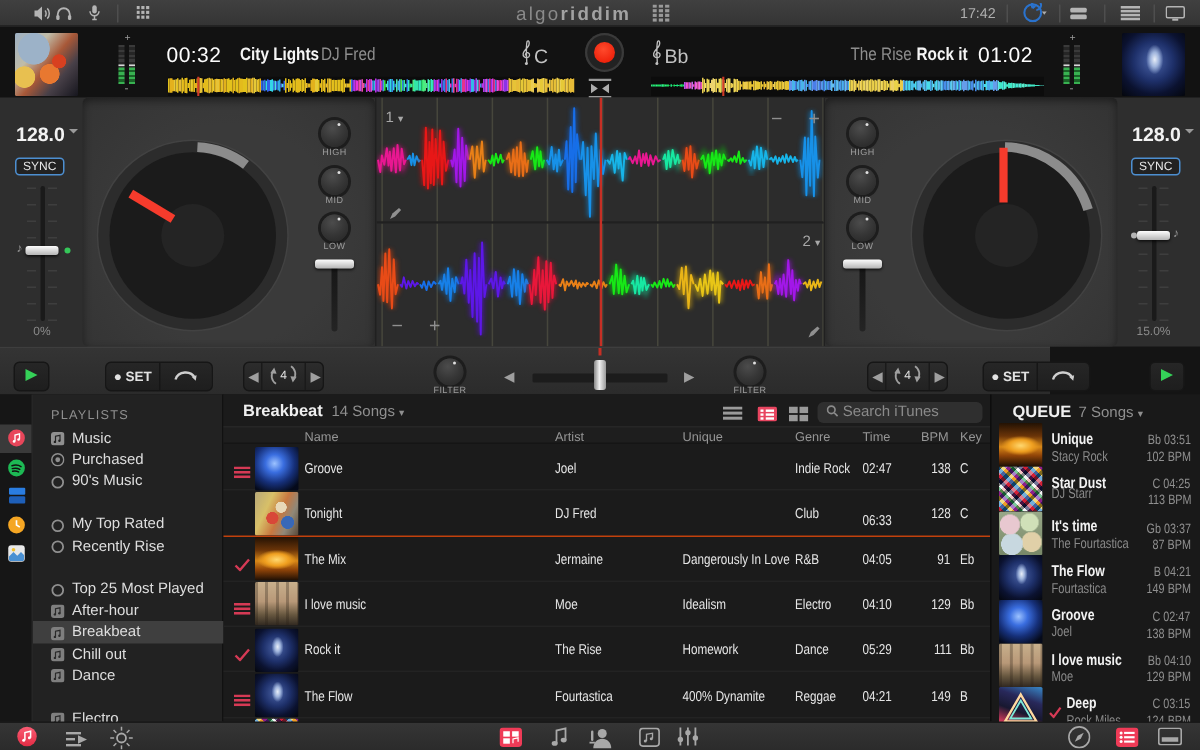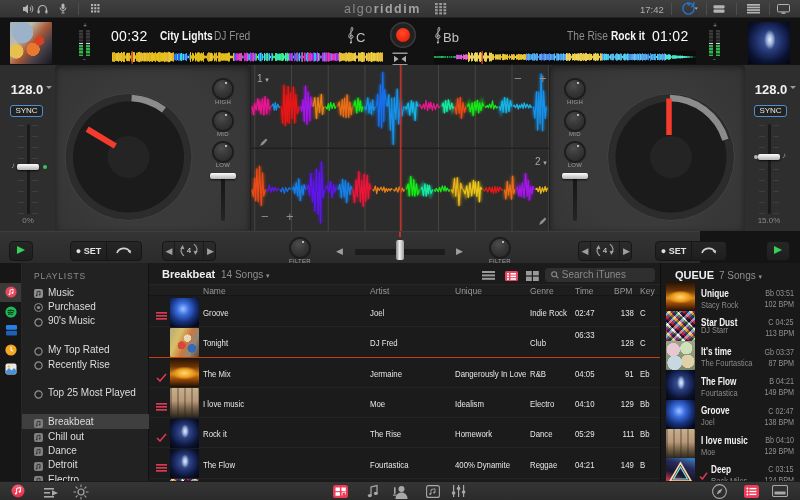--- a/index.html
+++ b/index.html
@@ -576,55 +576,55 @@
               <circle cx="4.5" cy="4.5" r="3.6" fill="none" stroke="#8f8f8f" stroke-width="1.2"></circle>
             </svg></span>
           <span class="tx">Recently Rise</span>
         </div>
         <div class="sideitem" style="top:122.3px;">
           <span class="ic"><svg width="9" height="9" viewBox="0 0 9 9">
               <circle cx="4.5" cy="4.5" r="3.6" fill="none" stroke="#8f8f8f" stroke-width="1.2"></circle>
             </svg></span>
           <span class="tx">Top 25 Most Played</span>
         </div>
-        <div class="sideitem" style="top:151.1px;background:#3f3f3f;">
+        <div class="sideitem" style="top:136.7px;">
           <span class="ic"><svg width="9" height="9" viewBox="0 0 9 9">
               <rect width="9" height="9" rx="2" fill="#7f7f7f"></rect>
               <path d="M3 6.5V2.8l3-.6v3.4" stroke="#2a2a2a" stroke-width=".8" fill="none"></path>
               <circle cx="2.6" cy="6.6" r=".8" fill="#2a2a2a"></circle>
               <circle cx="5.6" cy="5.8" r=".8" fill="#2a2a2a"></circle>
             </svg></span>
-          <span class="tx">Breakbeat</span>
-        </div>
-        <div class="sideitem" style="top:165.5px;">
+          <span class="tx">After-hour</span>
+        </div>
+        <div class="sideitem" style="top:151.1px;background:#3f3f3f;">
           <span class="ic"><svg width="9" height="9" viewBox="0 0 9 9">
               <rect width="9" height="9" rx="2" fill="#7f7f7f"></rect>
               <path d="M3 6.5V2.8l3-.6v3.4" stroke="#2a2a2a" stroke-width=".8" fill="none"></path>
               <circle cx="2.6" cy="6.6" r=".8" fill="#2a2a2a"></circle>
               <circle cx="5.6" cy="5.8" r=".8" fill="#2a2a2a"></circle>
             </svg></span>
-          <span class="tx">Chill out</span>
-        </div>
-        <div class="sideitem" style="top:179.9px;">
+          <span class="tx">Breakbeat</span>
+        </div>
+        <div class="sideitem" style="top:165.5px;">
           <span class="ic"><svg width="9" height="9" viewBox="0 0 9 9">
               <rect width="9" height="9" rx="2" fill="#7f7f7f"></rect>
               <path d="M3 6.5V2.8l3-.6v3.4" stroke="#2a2a2a" stroke-width=".8" fill="none"></path>
               <circle cx="2.6" cy="6.6" r=".8" fill="#2a2a2a"></circle>
               <circle cx="5.6" cy="5.8" r=".8" fill="#2a2a2a"></circle>
             </svg></span>
-          <span class="tx">Dance</span>
-        </div>
-        <div class="sideitem" style="top:194.3px;">
+          <span class="tx">Chill out</span>
+        </div>
+        <div class="sideitem" style="top:179.9px;">
           <span class="ic"><svg width="9" height="9" viewBox="0 0 9 9">
               <rect width="9" height="9" rx="2" fill="#7f7f7f"></rect>
               <path d="M3 6.5V2.8l3-.6v3.4" stroke="#2a2a2a" stroke-width=".8" fill="none"></path>
               <circle cx="2.6" cy="6.6" r=".8" fill="#2a2a2a"></circle>
               <circle cx="5.6" cy="5.8" r=".8" fill="#2a2a2a"></circle>
             </svg></span>
-          <span class="tx">Detroit</span>
+          <span class="tx">Dance</span>
         </div>
         <div class="sideitem" style="top:208.70000000000002px;">
           <span class="ic"><svg width="9" height="9" viewBox="0 0 9 9">
               <rect width="9" height="9" rx="2" fill="#7f7f7f"></rect>
               <path d="M3 6.5V2.8l3-.6v3.4" stroke="#2a2a2a" stroke-width=".8" fill="none"></path>
               <circle cx="2.6" cy="6.6" r=".8" fill="#2a2a2a"></circle>
               <circle cx="5.6" cy="5.8" r=".8" fill="#2a2a2a"></circle>
             </svg></span>
           <span class="tx">Electro</span>
         </div>
@@ -678,21 +678,21 @@
           <div class="cell abs" style="left:426px;top:10px"><i>02:47</i></div>
           <div class="cell r abs" style="left:457px;top:10px;width:28px;text-align:right"><i>138</i></div>
           <div class="cell abs" style="left:491px;top:10px"><i>C</i></div>
         </div>
         <div class="abs" style="left:0;top:64.3px;width:511px;height:30.3px;border-bottom:1px solid #c2410c">
           <div class="art aD abs" style="left:21px;top:0.5px;width:29px;height:29px"></div>
           <div class="cell abs" style="left:54px;top:10px"><i>Tonight</i></div>
           <div class="cell abs" style="left:221px;top:10px"><i>DJ Fred</i></div>
           <div class="cell abs" style="left:306px;top:10px"><i></i></div>
           <div class="cell abs" style="left:381px;top:10px"><i>Club</i></div>
-          <div class="cell abs" style="left:426px;top:2px"><i>06:33</i></div>
+          <div class="cell abs" style="left:426px;top:15px"><i>06:33</i></div>
           <div class="cell r abs" style="left:457px;top:10px;width:28px;text-align:right"><i>128</i></div>
           <div class="cell abs" style="left:491px;top:10px"><i>C</i></div>
         </div>
         <div class="abs" style="left:0;top:94.6px;width:511px;height:30.3px;border-bottom:1px solid #232323">
           <div class="abs" style="left:7px;top:10px"><svg width="11" height="9" viewBox="0 0 11 9">
               <path d="M1 5l3 3 6-7" stroke="#d63a55" stroke-width="1.6" fill="none"></path>
             </svg></div>
           <div class="art aE abs" style="left:21px;top:0.5px;width:29px;height:29px"></div>
           <div class="cell abs" style="left:54px;top:10px"><i>The Mix</i></div>
           <div class="cell abs" style="left:221px;top:10px"><i>Jermaine</i></div>

